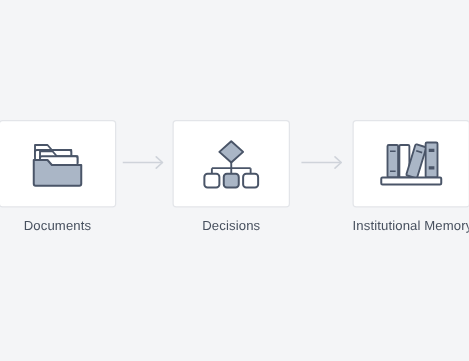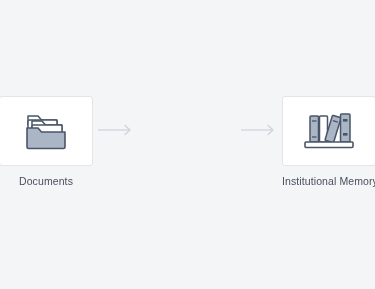--- a/index.html
+++ b/index.html
@@ -102,20 +102,41 @@
       <div class="stage-label">Documents</div>
     </div>
 
     <div class="connector" id="connector-1">
       <svg class="icon-svg" width="40" height="16" viewBox="0 0 40 16" fill="none">
         <line x1="0" y1="8" x2="32" y2="8" stroke="#cfd3da" stroke-width="1.3"></line>
         <polyline points="27,3.5 32,8 27,12.5" fill="none" stroke="#cfd3da" stroke-width="1.3" stroke-linecap="round" stroke-linejoin="round"></polyline>
       </svg>
     </div>
 
+    <div class="stage" id="stage-decisions">
+      <div class="stage-card">
+        <span>
+          <svg class="icon-svg" width="50" height="46" viewBox="0 0 50 46" fill="none">
+
+            <line x1="25" y1="21" x2="25" y2="26.5" stroke="#4a5568" stroke-width="1.5"></line>
+            <line x1="9.5" y1="26.5" x2="40.5" y2="26.5" stroke="#4a5568" stroke-width="1.5"></line>
+            <line x1="9.5" y1="26.5" x2="9.5" y2="31" stroke="#4a5568" stroke-width="1.5"></line>
+            <line x1="25" y1="26.5" x2="25" y2="31" stroke="#4a5568" stroke-width="1.5"></line>
+            <line x1="40.5" y1="26.5" x2="40.5" y2="31" stroke="#4a5568" stroke-width="1.5"></line>
+
+            <path d="M25 5 L34.5 13.5 L25 22 L15.5 13.5 Z" fill="#aab6c6" stroke="#4a5568" stroke-width="1.6" stroke-linejoin="round"></path>
+
+            <rect x="3.5" y="31" width="12" height="11" rx="2.5" fill="#ffffff" stroke="#4a5568" stroke-width="1.6"></rect>
+            <rect x="19" y="31" width="12" height="11" rx="2.5" fill="#aab6c6" stroke="#4a5568" stroke-width="1.6"></rect>
+            <rect x="34.5" y="31" width="12" height="11" rx="2.5" fill="#ffffff" stroke="#4a5568" stroke-width="1.6"></rect>
+          </svg>
+        </span>
+      </div>
+      <div class="stage-label">Decisions</div>
+    </div>
 
     <div class="connector" id="connector-2">
       <svg class="icon-svg" width="40" height="16" viewBox="0 0 40 16" fill="none">
         <line x1="0" y1="8" x2="32" y2="8" stroke="#cfd3da" stroke-width="1.3"></line>
         <polyline points="27,3.5 32,8 27,12.5" fill="none" stroke="#cfd3da" stroke-width="1.3" stroke-linecap="round" stroke-linejoin="round"></polyline>
       </svg>
     </div>
 
     <div class="stage" id="stage-memory">
       <div class="stage-card">

